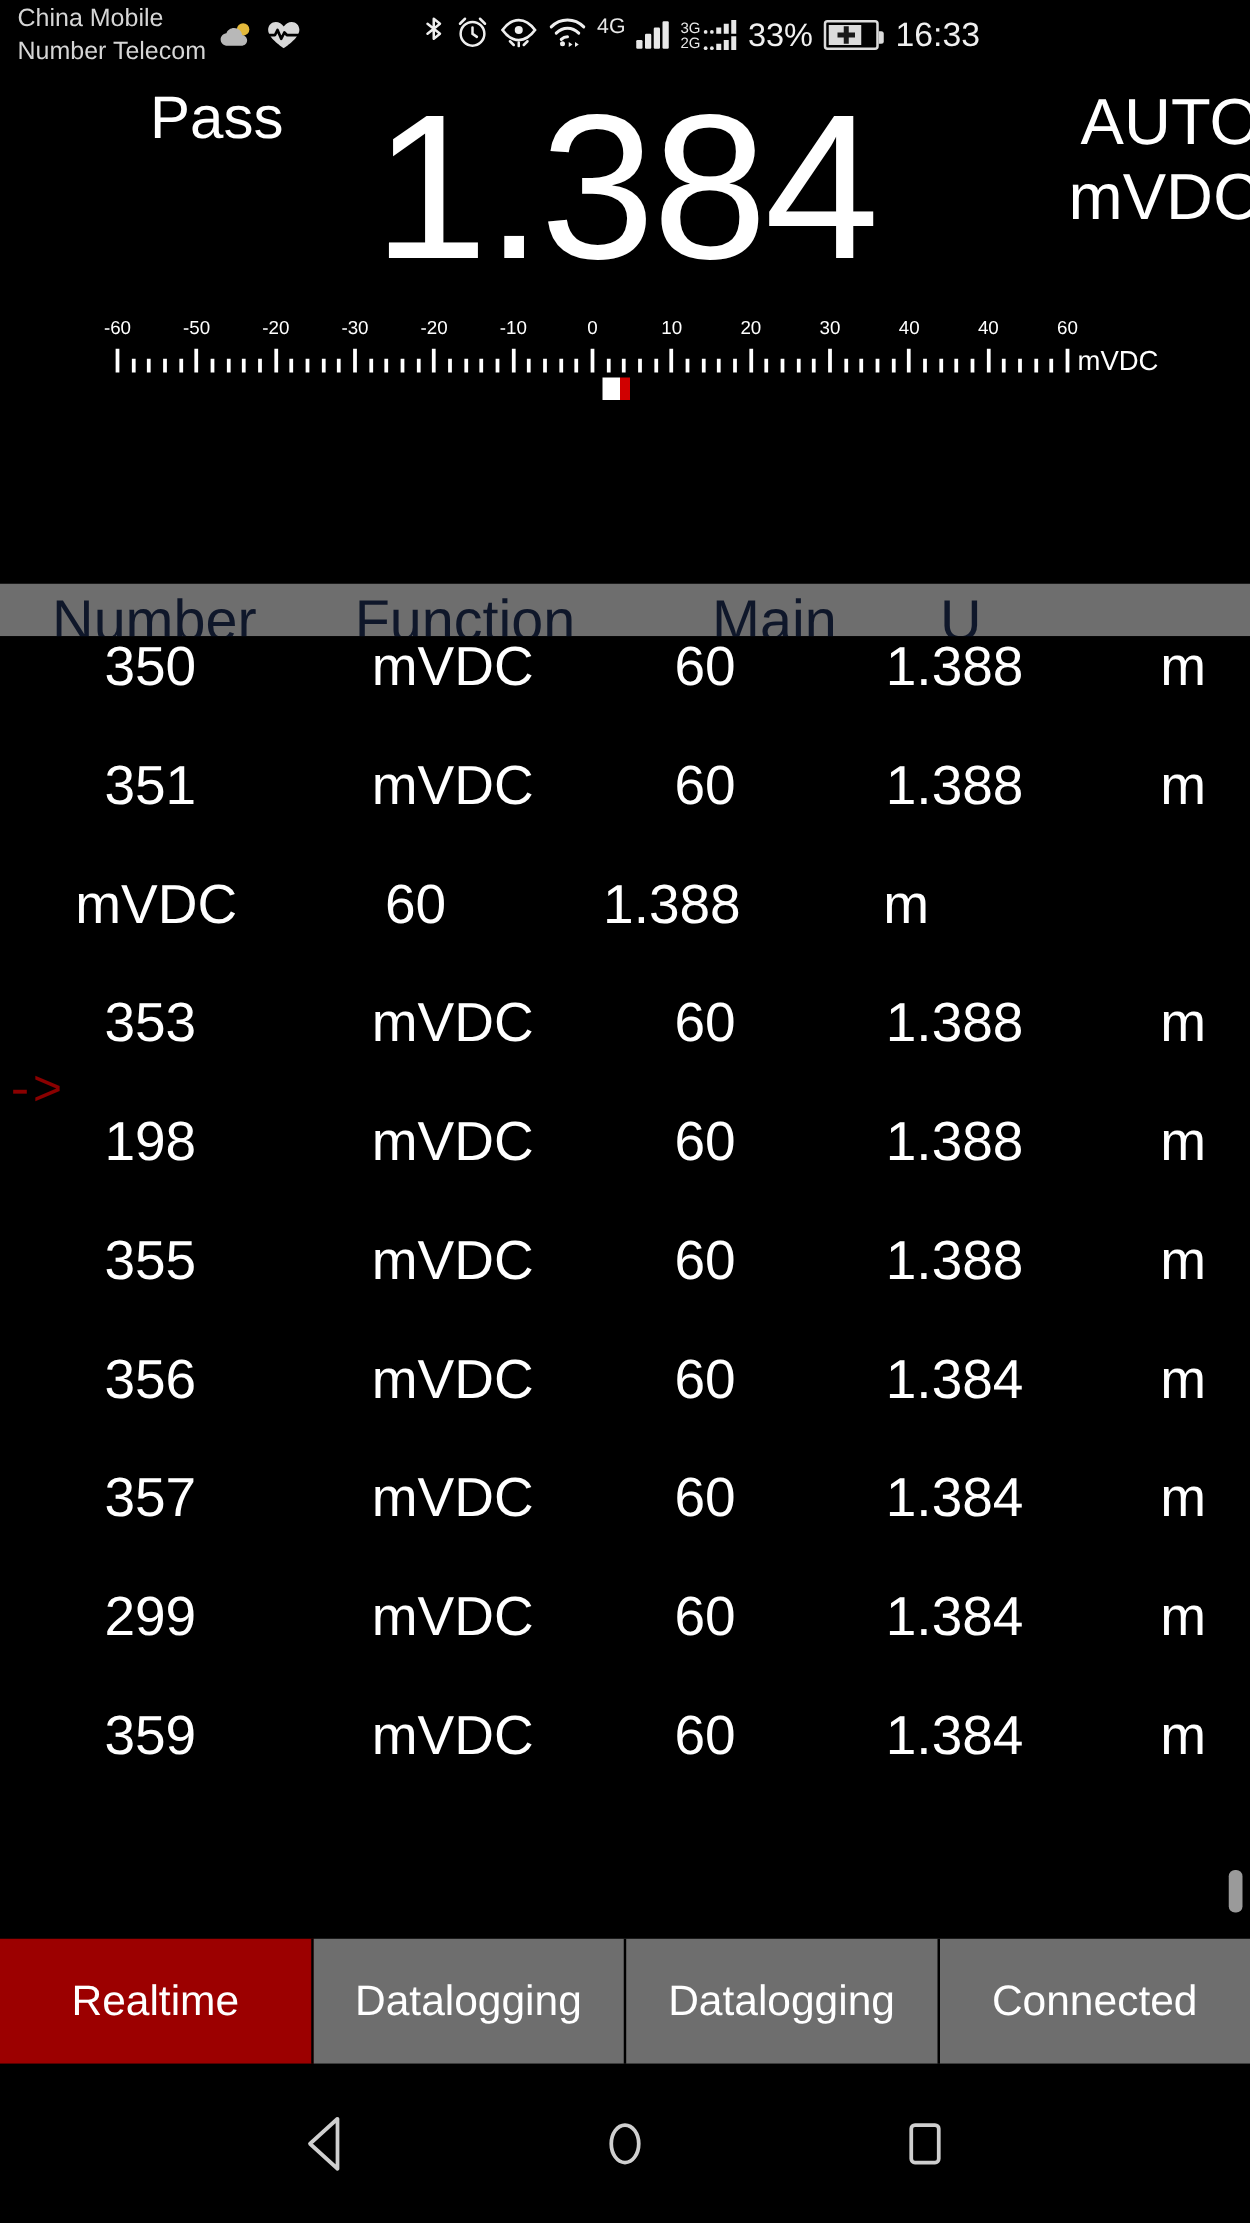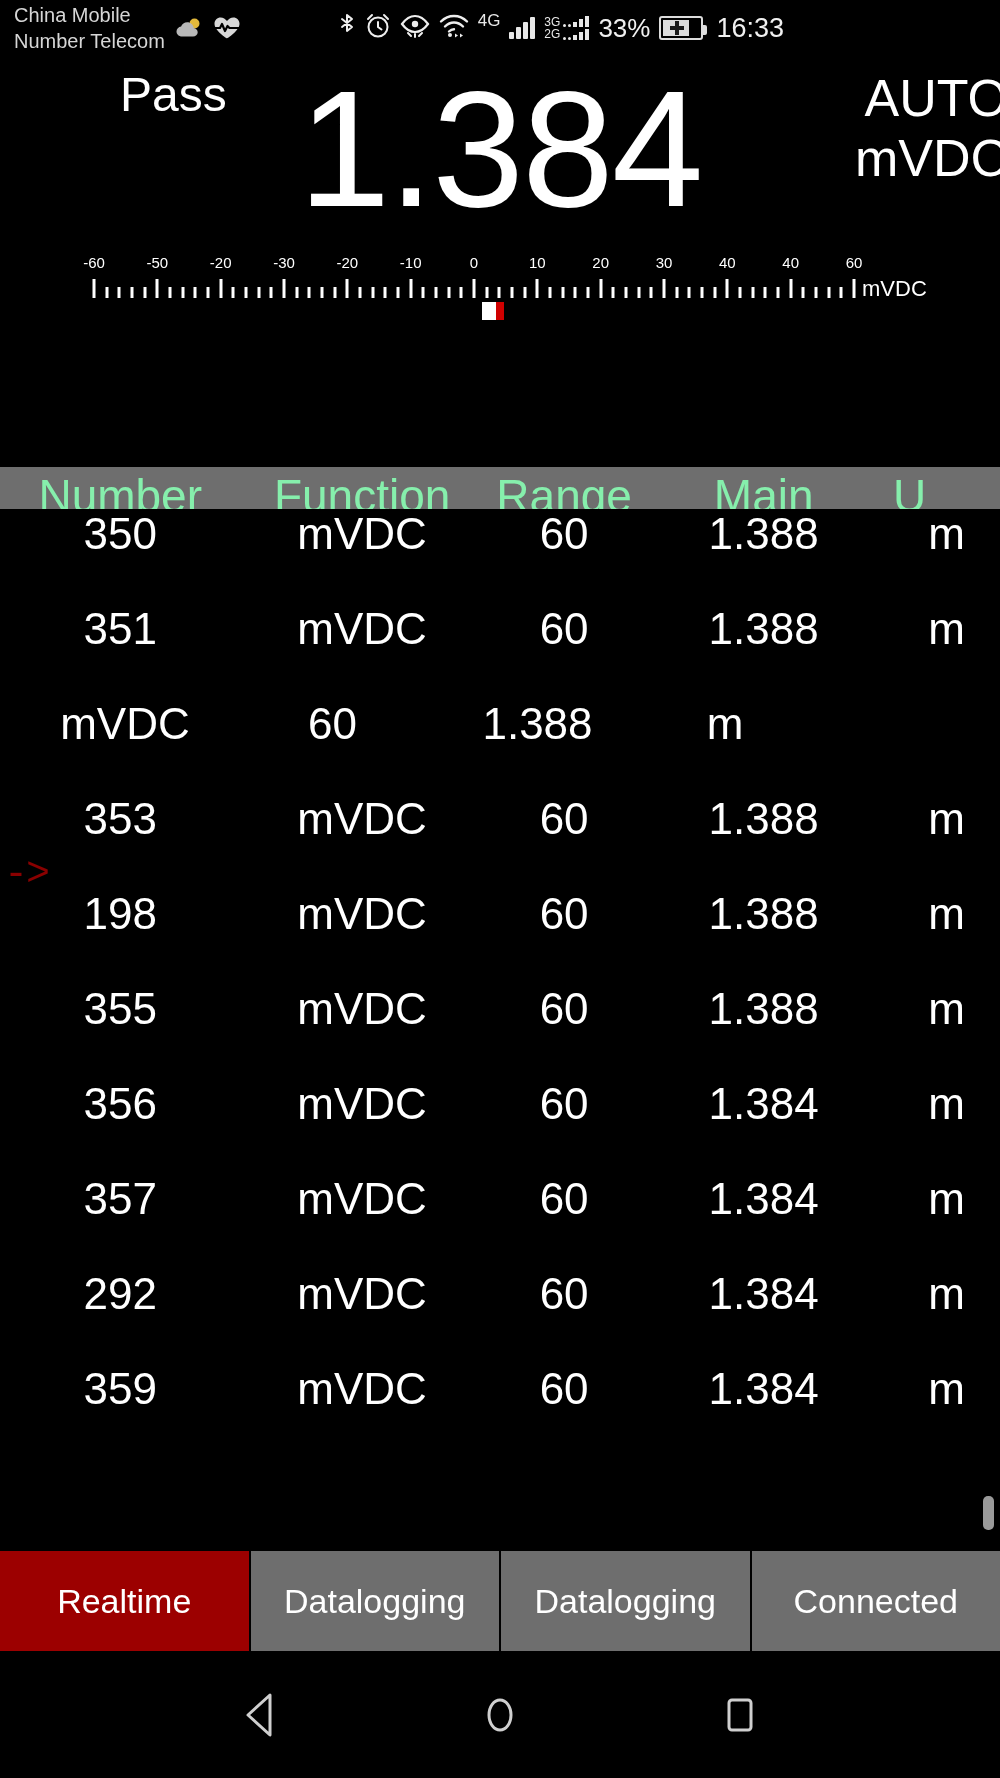--- a/index.html
+++ b/index.html
@@ -89,21 +89,21 @@
   .marker { position: absolute; top: 48px; width: 22px; height: 18px; display: flex; }
   .marker .w { flex: 1 1 auto; background: #fff; }
   .marker .r { width: 8px; background: #d00000; }
 
   
   .table-header {
     position: absolute; left: 0; top: 467px; width: 1000px; height: 42px;
     background: #6e6e6e;
   }
   .table-header .hdr-row { position: absolute; left: 0; top: -4px; width: 1000px; height: 66px; display: flex; align-items: center; }
-  .hcell { font-size: 46px; color: #86efac; text-align: center; white-space: nowrap; overflow: hidden; }
+  .hcell { font-size: 46px; color: #0f172a; text-align: center; white-space: nowrap; overflow: hidden; }
   .c-number { width: 247px; }
   .c-function { width: 250px; }
   .c-range { width: 165px; }
   .c-main { width: 245px; }
   .c-unit { width: 120px; text-align: left; padding-left: 10px; }
 
   .table-body {
     position: absolute; left: 0; top: 509px; width: 1000px; height: 1042px;
     background: #000; overflow: hidden;
   }
@@ -320,21 +320,20 @@
         <span class="r" style="background: rgb(208, 0, 0);"></span>
       </div>
     </div>
     <div class="scale-unit" style="position:absolute; left:862px; top:220px;">mVDC</div>
   </div>
 
   <div class="table-header">
     <div class="hdr-row">
       <div class="hcell c-number">Number</div>
       <div class="hcell c-function">Function</div>
-      <div class="hcell c-range">Range</div>
       <div class="hcell c-main">Main</div>
       <div class="hcell c-unit">U</div>
     </div>
   </div>
 
   <div class="table-body">
       <div class="trow">
         <div class="cell c-number">350</div>
         <div class="cell c-function">mVDC</div>
         <div class="cell c-range">60</div>
@@ -383,21 +382,21 @@
         <div class="cell c-unit">m</div>
       </div>
       <div class="trow">
         <div class="cell c-number">357</div>
         <div class="cell c-function">mVDC</div>
         <div class="cell c-range">60</div>
         <div class="cell c-main">1.384</div>
         <div class="cell c-unit">m</div>
       </div>
       <div class="trow">
-        <div class="cell c-number">292</div>
+        <div class="cell c-number">299</div>
         <div class="cell c-function">mVDC</div>
         <div class="cell c-range">60</div>
         <div class="cell c-main">1.384</div>
         <div class="cell c-unit">m</div>
       </div>
       <div class="trow">
         <div class="cell c-number">359</div>
         <div class="cell c-function">mVDC</div>
         <div class="cell c-range">60</div>
         <div class="cell c-main">1.384</div>

